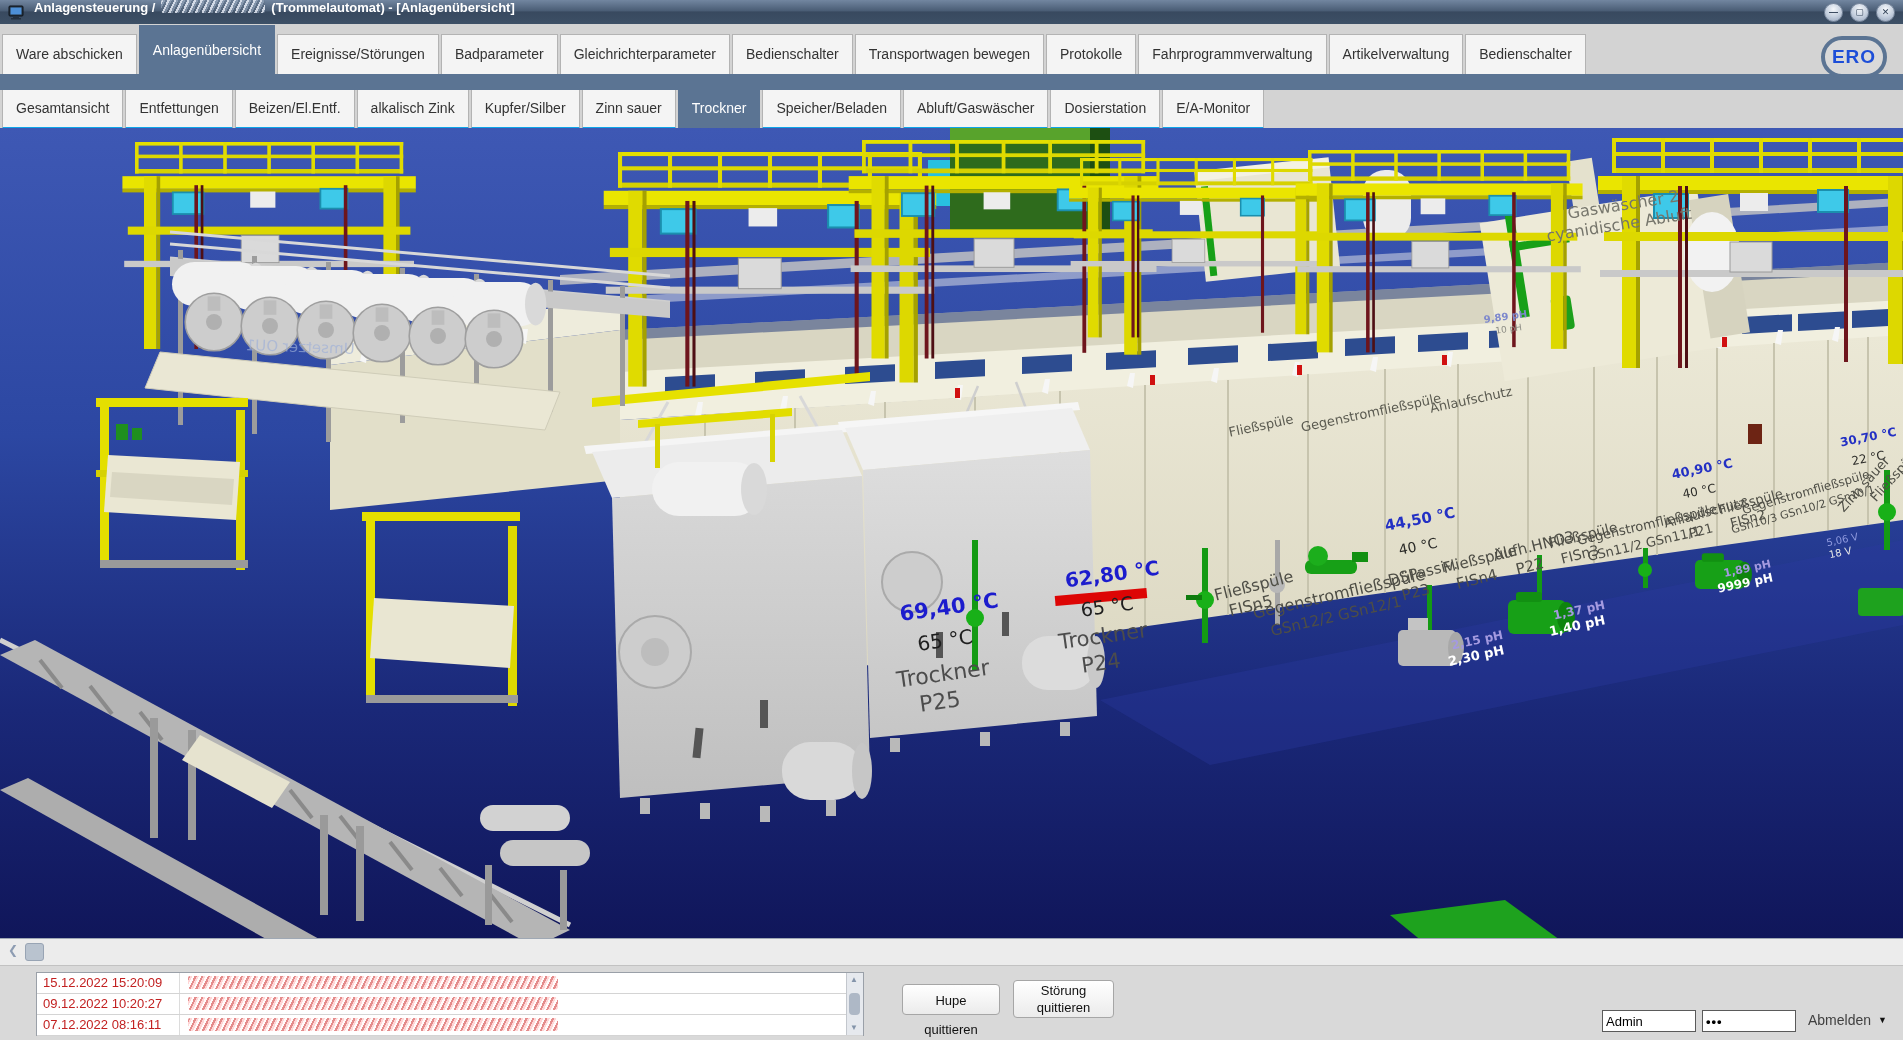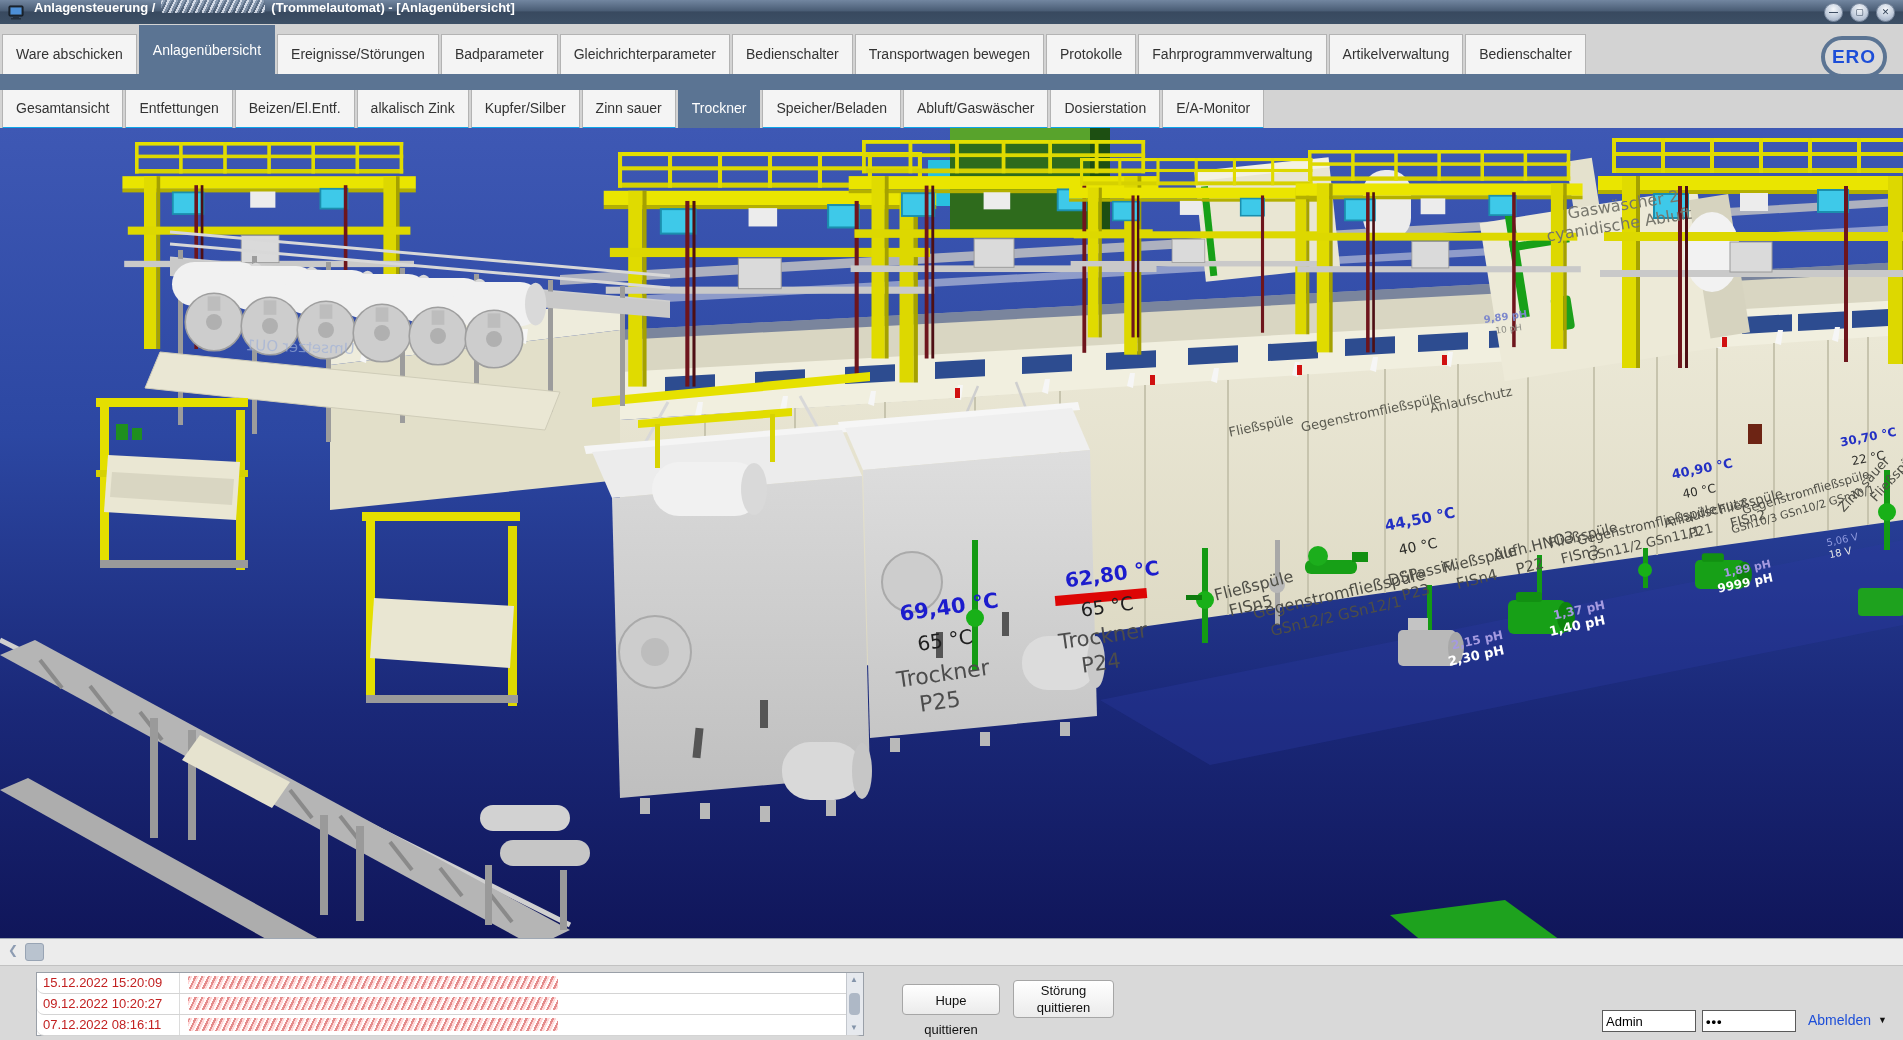--- a/index.html
+++ b/index.html
@@ -41,41 +41,41 @@
 
   
   .hscroll{height:26px;background:#ececec;border-top:1px solid #9fa8b4;border-bottom:1px solid #c2c2c2;position:relative;}
   .hscroll .arr{position:absolute;left:8px;top:5px;color:#8d9cb2;font-size:12px;line-height:1;}
   .hscroll .thumb{position:absolute;left:25px;top:4px;width:17px;height:16px;background:#b9c3cf;
     border:1px solid #98a4b4;border-radius:3px;}
 
   
   .panel{height:75px;background:#d9d9d9;position:relative;}
   .logtable{position:absolute;left:36px;top:6px;width:828px;height:64px;background:#fff;border:1px solid #9aa0a8;box-sizing:border-box;}
-  .logrow{height:20px;display:flex;border-bottom:1px solid #d4d4d4;font-size:13px;border-radius:7px;}
+  .logrow{height:20px;display:flex;border-bottom:1px solid #d4d4d4;font-size:13px;}
   .logrow:last-child{border-bottom:none;}
   .logdate{width:142px;padding:2px 0 0 6px;color:#c22020;box-sizing:border-box;}
   .logmsg{flex:1;position:relative;border-left:1px solid #dcdcdc;margin-right:16px;}
   .scribble{position:absolute;left:8px;top:3px;width:370px;height:13px;border-radius:2px;
     background:repeating-linear-gradient(115deg,rgba(205,45,45,.55) 0 2px,rgba(255,130,130,.33) 2px 4px,rgba(255,235,235,.2) 4px 6px);
     filter:blur(.5px);}
   .vscroll{position:absolute;right:0;top:0;width:16px;height:62px;background:#e6e9ee;border-left:1px solid #c3c7cd;}
   .vscroll .va{position:absolute;left:3px;font-size:8px;color:#8494aa;line-height:1;}
   .vscroll .vthumb{position:absolute;left:2px;top:20px;width:11px;height:22px;background:#aeb8c6;border-radius:4px;}
 
   .btn{position:absolute;background:linear-gradient(#ffffff,#ebebeb);border:1px solid #a6a6a6;border-radius:4px;
     font-size:13px;color:#111;text-align:center;box-sizing:border-box;}
   #btn-hupe{left:902px;top:18px;width:98px;height:31px;line-height:29px;}
   #btn-stoerung{left:1013px;top:14px;width:101px;height:38px;line-height:17px;padding-top:1px;}
 
   .login-input{position:absolute;height:20px;width:86px;border:1px solid #5a5a5a;font-size:13px;padding:0 3px;
     background:#fff;box-sizing:content-box;font-family:"Liberation Sans",sans-serif;}
   #login-user{left:1602px;top:44px;}
   #login-pass{left:1702px;top:44px;font-weight:bold;letter-spacing:1px;}
-  #abmelden{position:absolute;left:1808px;top:46px;font-size:14px;color:#1d4ed8;}
+  #abmelden{position:absolute;left:1808px;top:46px;font-size:14px;color:#404040;}
   #abm-caret{position:absolute;left:1878px;top:49px;font-size:9px;color:#111;}
 </style>
 </head>
 <body>
 
 <div class="app">
 
   <div class="titlebar">
     <span class="app-icon">
       <svg width="18" height="15" viewBox="0 0 18 15">

